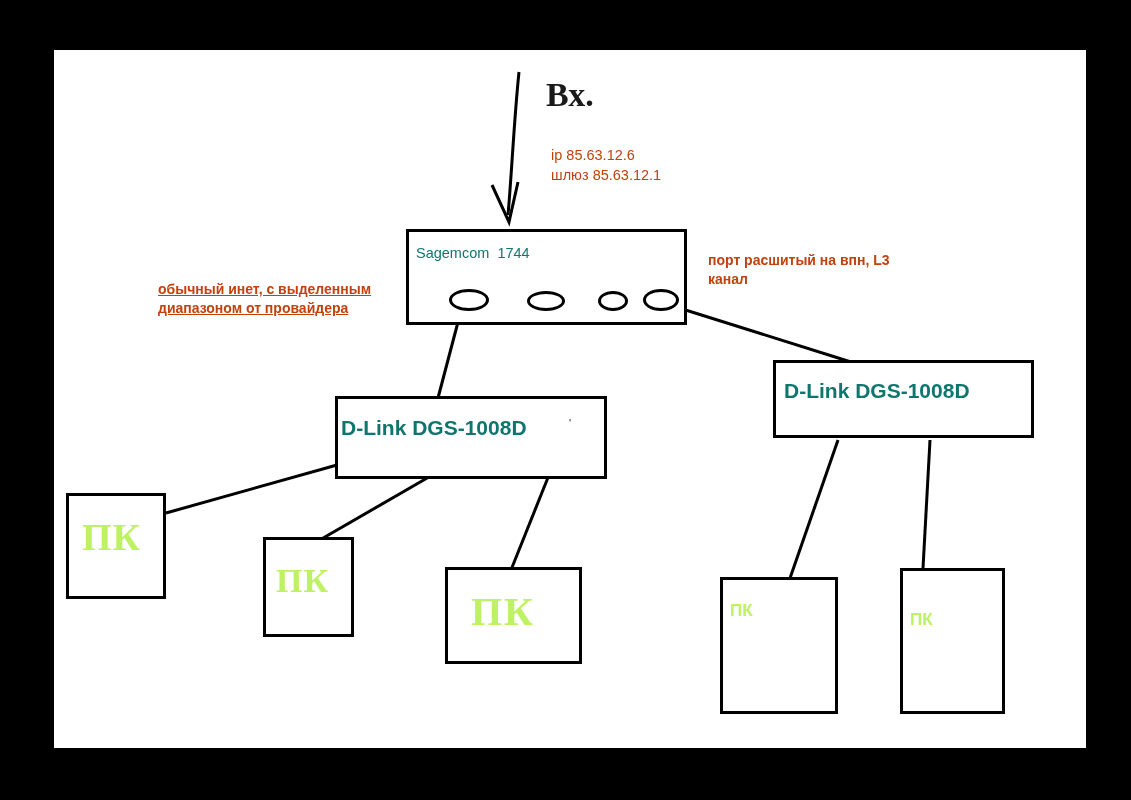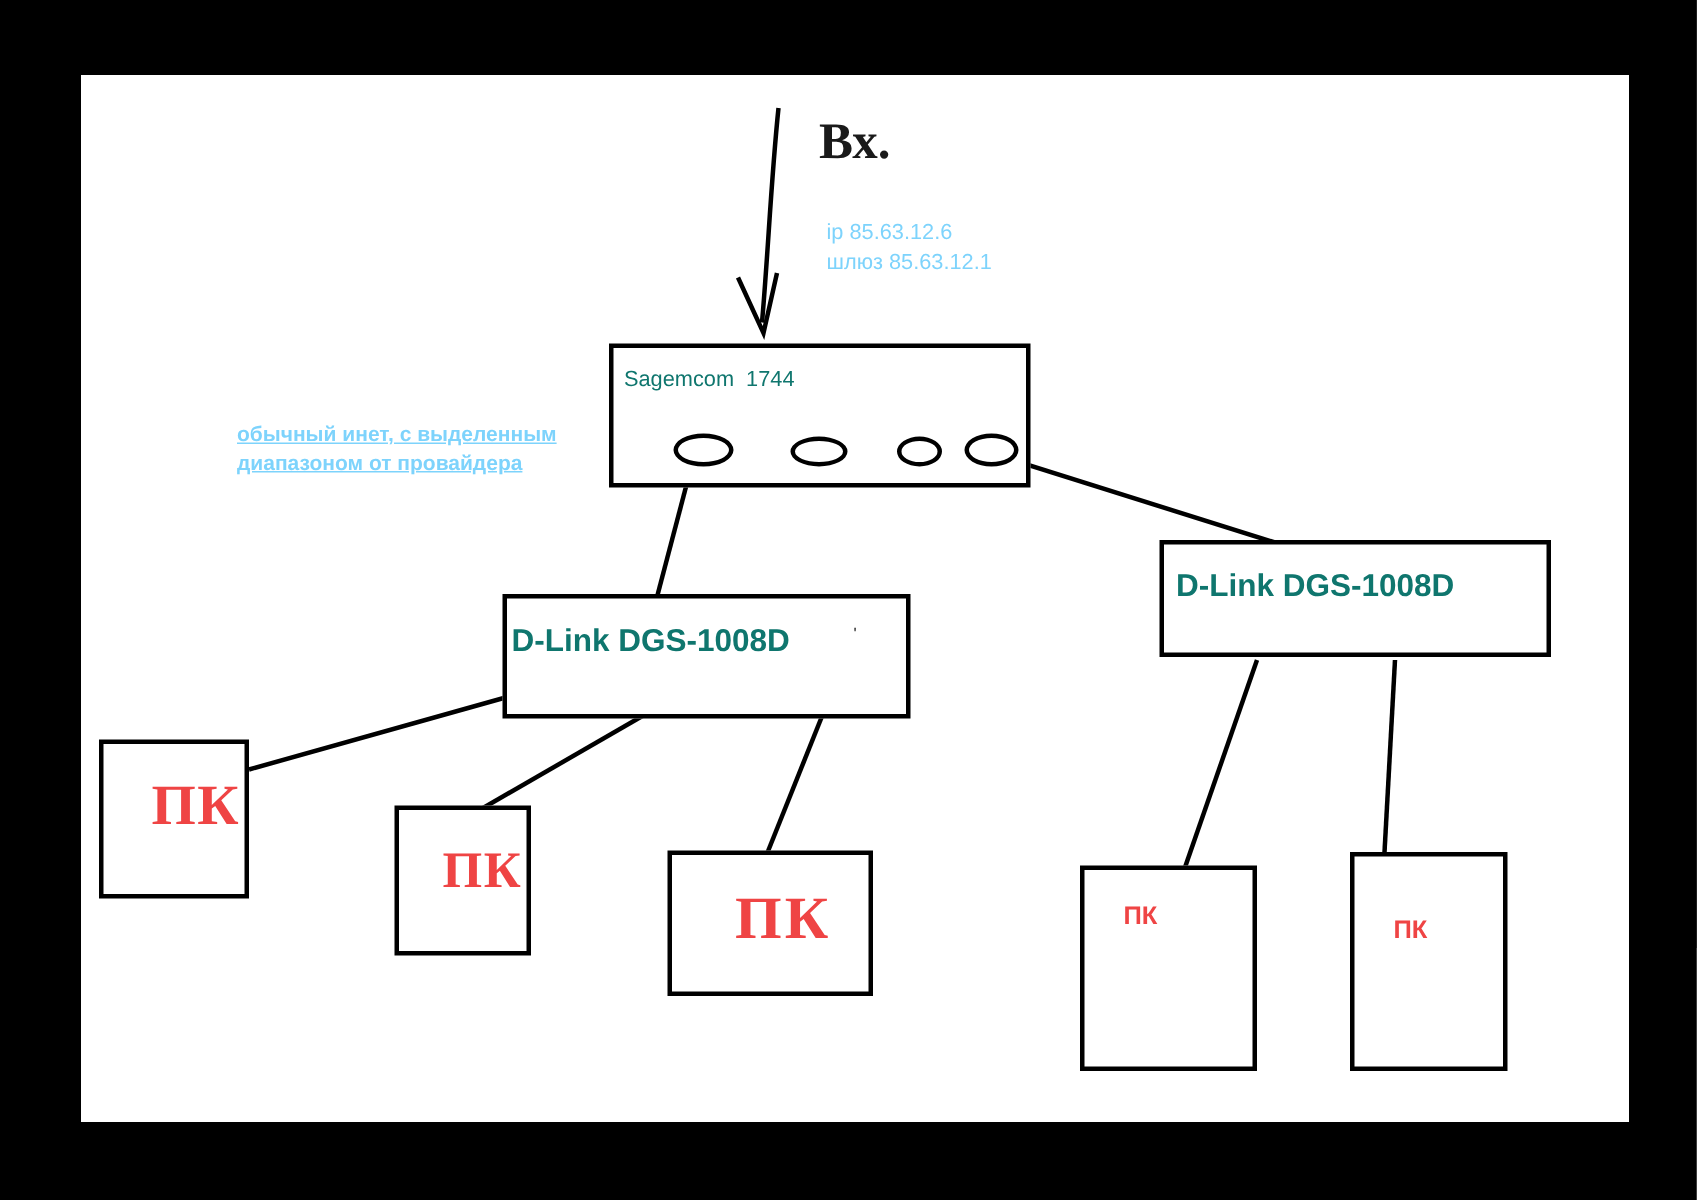--- a/index.html
+++ b/index.html
@@ -42,21 +42,21 @@
     background: #ffffff;
   }
   .node-label {
     position: absolute;
     font-weight: bold;
     color: #0f766e;
     white-space: pre;
   }
   .ann {
     position: absolute;
-    color: #7dd3fc;
+    color: #c2410c;
     white-space: pre;
     line-height: 1.35;
   }
   .ann-bold {
     font-weight: bold;
     font-size: 14px;
   }
   .ann-plain {
     font-size: 14.5px;
   }
@@ -107,22 +107,21 @@
   #pc1 { left: 66px;  top: 493px; width: 100px; height: 106px; }
   #pc2 { left: 263px; top: 537px; width: 91px;  height: 100px; }
   #pc3 { left: 445px; top: 567px; width: 137px; height: 97px; }
   #pc4 { left: 720px; top: 577px; width: 118px; height: 137px; }
   #pc5 { left: 900px; top: 568px; width: 105px; height: 146px; }
 
   .pc-hand {
     position: absolute;
     font-family: "Liberation Serif", serif;
     font-weight: bold;
-    color: #ef4444;
-    margin-left: 19px;
+    color: #bef264;
   }
   #pc1-label { left: 82px;  top: 515px; font-size: 38px; letter-spacing: 1px; }
   #pc2-label { left: 276px; top: 562px; font-size: 34px; letter-spacing: 1px; }
   #pc3-label { left: 471px; top: 588px; font-size: 40px; letter-spacing: 2px; }
   #pc4-label { left: 730px; top: 601px; font-size: 17px; font-family: "Liberation Sans", sans-serif; font-weight: bold; }
   #pc5-label { left: 910px; top: 610px; font-size: 17px; font-family: "Liberation Sans", sans-serif; font-weight: bold; }
 
   #ann-ip {
     left: 551px;
     top: 146px;
@@ -186,20 +185,22 @@
   <div id="router" class="node">
     <div class="port" style="left:40px; top:57px; width:40px; height:22px;"></div>
     <div class="port" style="left:118px; top:59px; width:38px; height:20px;"></div>
     <div class="port" style="left:189px; top:59px; width:30px; height:20px;"></div>
     <div class="port" style="left:234px; top:57px; width:36px; height:22px;"></div>
   </div>
   <div id="router-label" class="node-label">Sagemcom  1744</div>
 
   <div id="ann-left" class="ann ann-bold">обычный инет, с выделенным
 диапазоном от провайдера</div>
+  <div id="ann-right" class="ann ann-bold">порт расшитый на впн, L3
+канал</div>
 
   <div id="switch-left" class="node"></div>
   <div id="switch-left-label" class="node-label">D-Link DGS-1008D</div>
   <div id="tick-mark" class="ann">'</div>
 
   <div id="switch-right" class="node"></div>
   <div id="switch-right-label" class="node-label">D-Link DGS-1008D</div>
 
   <div id="pc1" class="node"></div>
   <div id="pc1-label" class="pc-hand">ПК</div>

